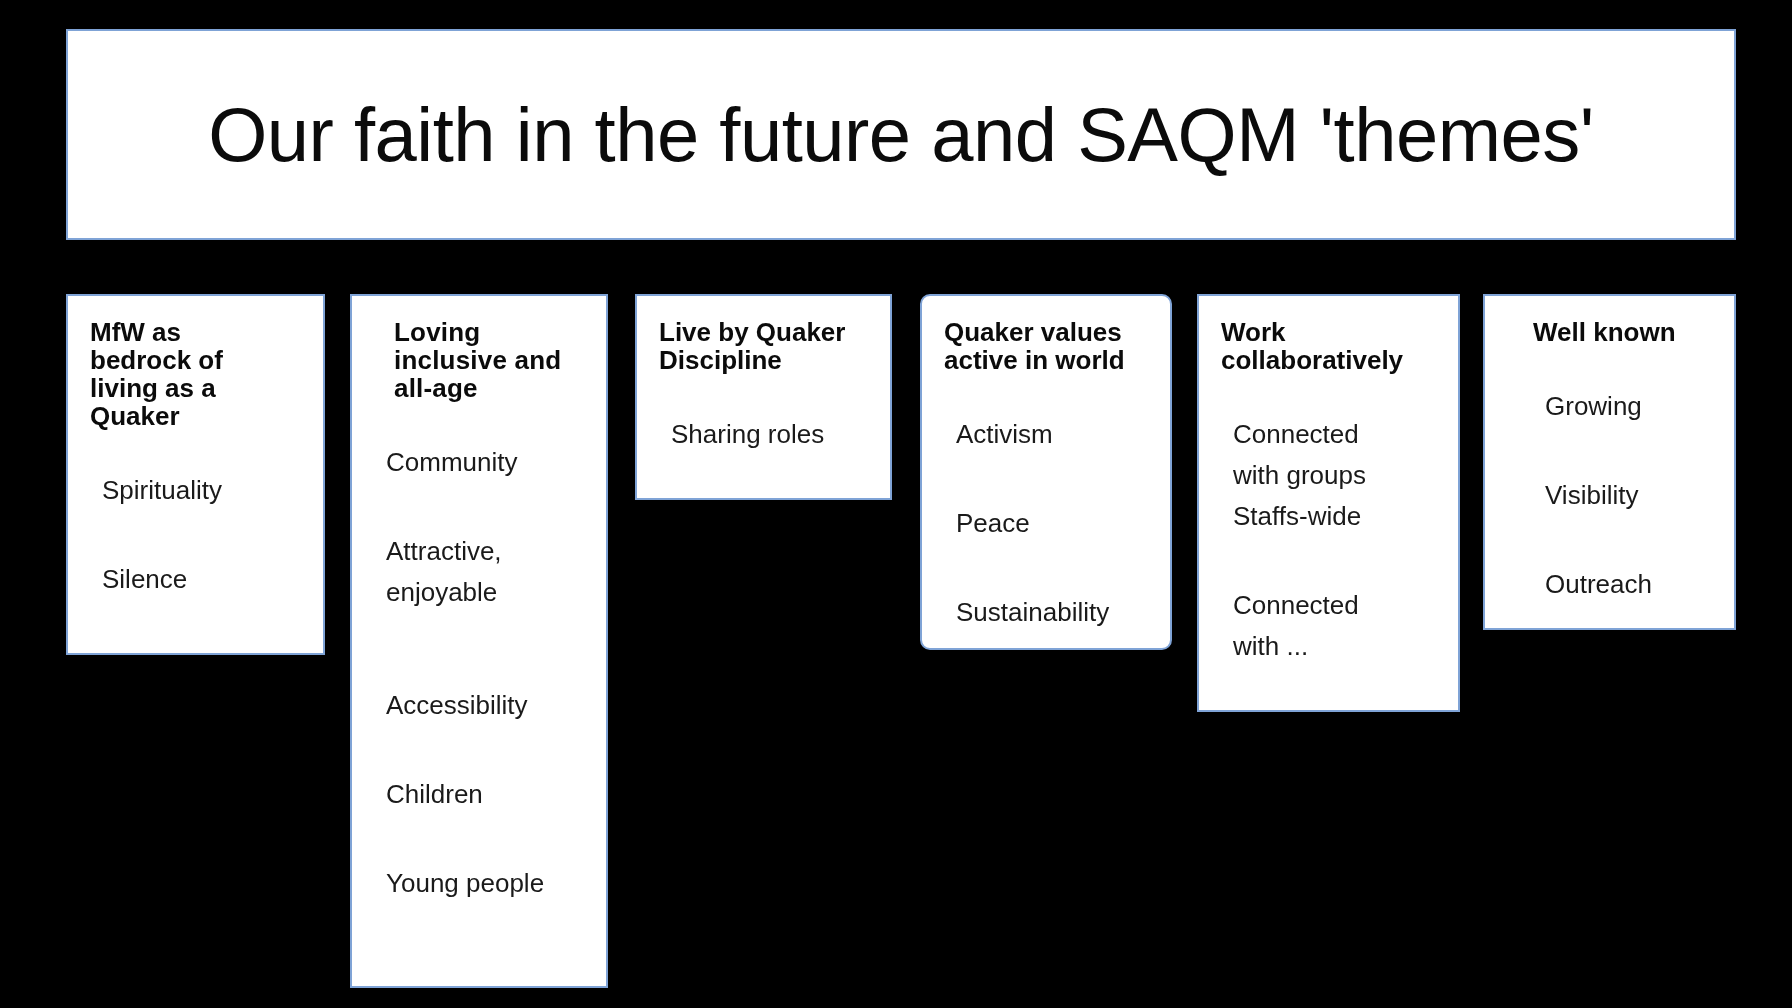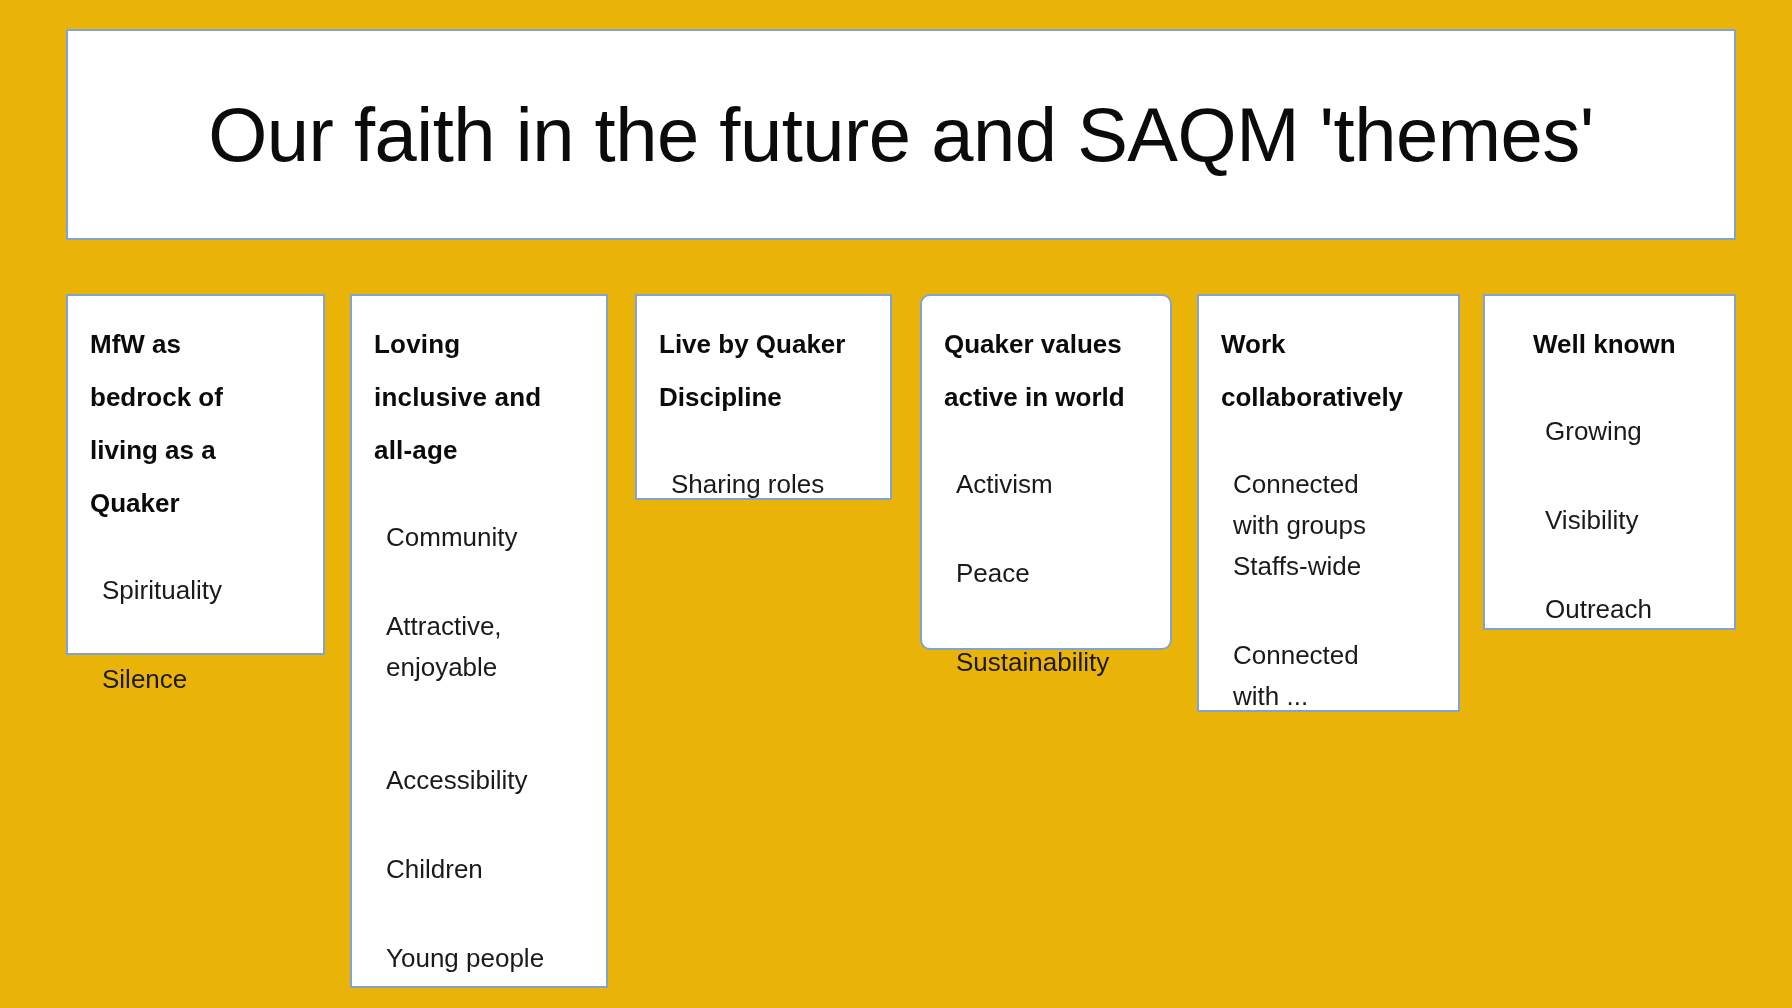--- a/index.html
+++ b/index.html
@@ -14,21 +14,21 @@
     overflow: hidden;
     font-family: "Liberation Sans", sans-serif;
     color: #000000;
     -webkit-font-smoothing: antialiased;
   }
 
   #slide {
     position: relative;
     width: 1792px;
     height: 1008px;
-    background: #eab308;
+    background: #000000;
   }
 
   
   .title-box {
     position: absolute;
     left: 66px;
     top: 29px;
     width: 1670px;
     height: 211px;
     box-sizing: border-box;
@@ -57,21 +57,21 @@
     background: #ffffff;
     padding: 22px 0 10px 22px;
   }
   .theme-inner {
     display: block;
   }
   .theme-heading {
     font-family: "Liberation Sans", sans-serif;
     font-weight: bold;
     font-size: 26px;
-    line-height: 53px;
+    line-height: 28px;
     color: #0b0b0b;
     margin: 0;
     white-space: pre-line;
   }
   .theme-item {
     font-family: "Liberation Sans", sans-serif;
     font-weight: 400;
     font-size: 26px;
     line-height: 41px;
     color: #1a1a1a;
@@ -86,21 +86,21 @@
   }
 
   
   #box-1 { left: 66px;   top: 294px; width: 259px; height: 361px; }
   #box-2 { left: 350px;  top: 294px; width: 258px; height: 694px; }
   #box-3 { left: 635px;  top: 294px; width: 257px; height: 206px; }
   #box-4 { left: 920px;  top: 294px; width: 252px; height: 356px; border-radius: 10px; }
   #box-5 { left: 1197px; top: 294px; width: 263px; height: 418px; }
   #box-6 { left: 1483px; top: 294px; width: 253px; height: 336px; padding-left: 48px; }
 
-  #box-2 .theme-heading { letter-spacing: 0.2px; }
+  #box-2 .theme-heading { letter-spacing: 0.2px; margin-left: 20px; }
 </style>
 </head>
 <body>
 
 <div id="slide">
 
   <div class="title-box">
     <div class="title-text">Our faith in the future and SAQM 'themes'</div>
   </div>
 

